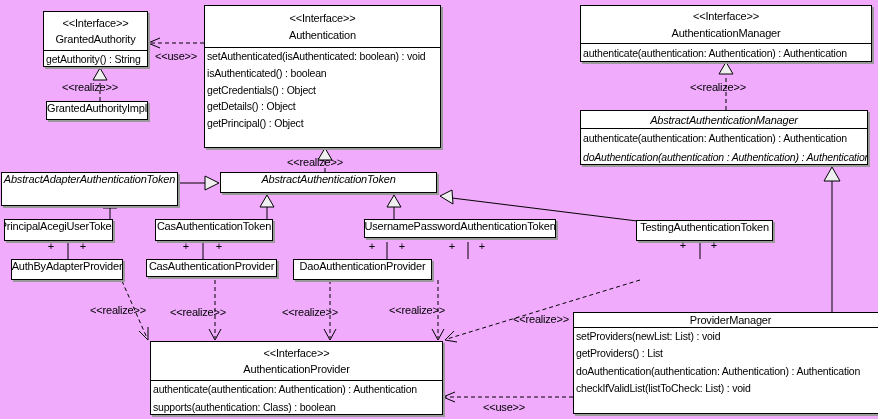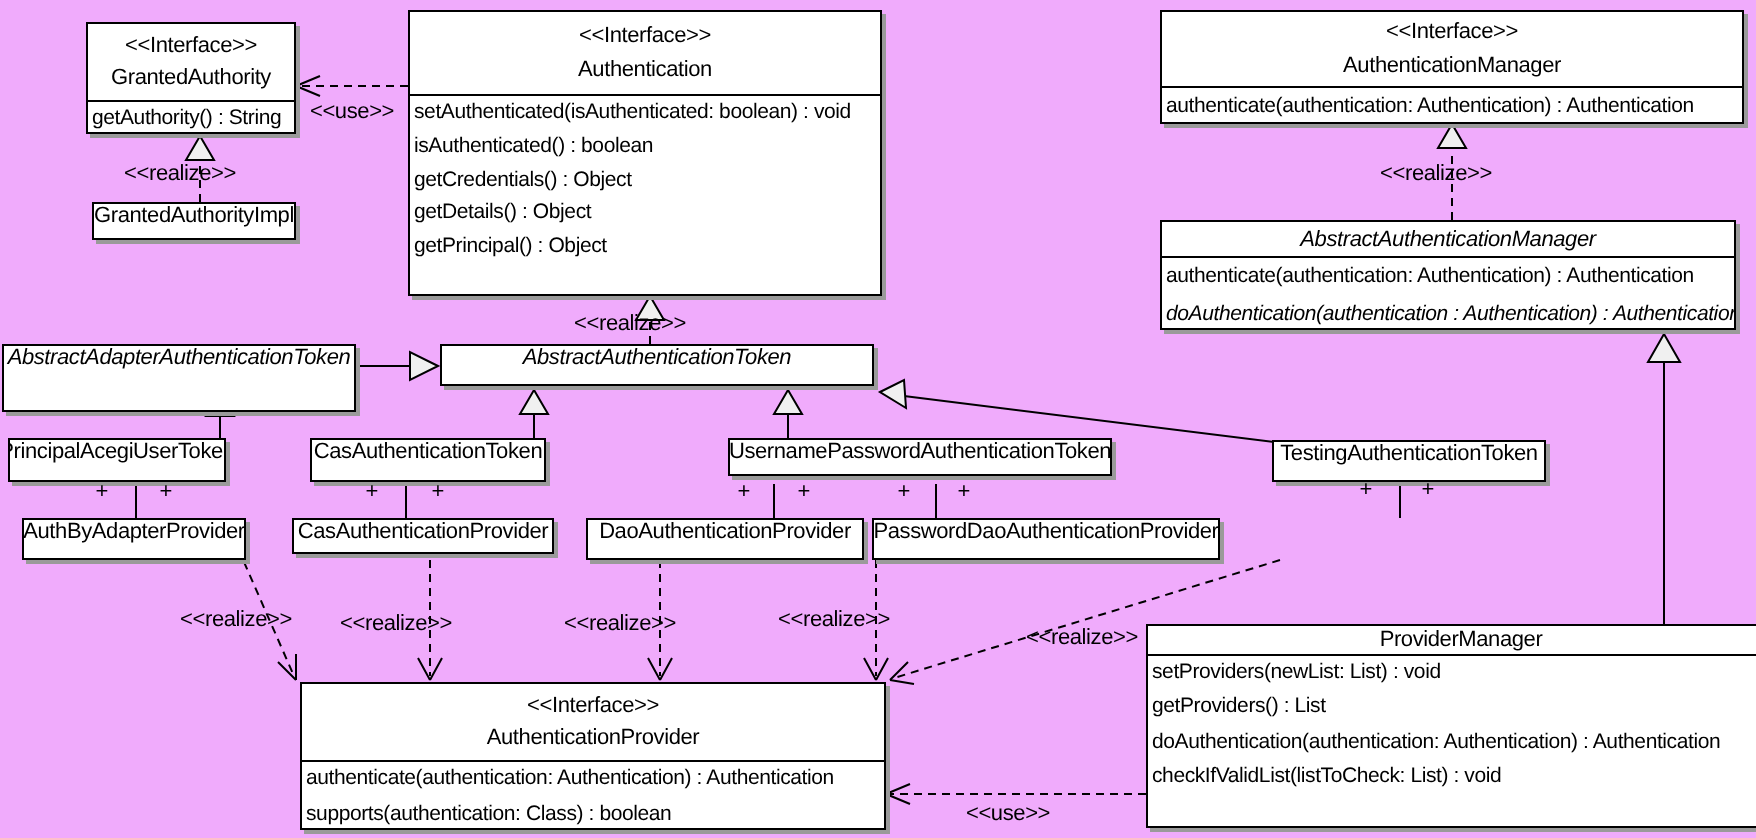--- a/index.html
+++ b/index.html
@@ -163,23 +163,20 @@
   </div>
 
   <div class="cls one" style="left:146px;top:259px;width:131px;height:18px">
     <span>CasAuthenticationProvider</span>
   </div>
 
   <div class="cls one" style="left:293px;top:259px;width:139px;height:21px">
     <span>DaoAuthenticationProvider</span>
   </div>
 
-  <div class="cls one" style="left:436px;top:259px;width:174px;height:21px">
-    <span>PasswordDaoAuthenticationProvider</span>
-  </div>
 
 
   <div class="cls" style="left:150px;top:341px;width:293px;height:74px">
     <div class="hd" style="height:39px">
       <div>&lt;&lt;Interface&gt;&gt;</div>
       <div>AuthenticationProvider</div>
     </div>
     <div class="m rC">authenticate(authentication: Authentication) : Authentication</div>
     <div class="m rC">supports(authentication: Class) : boolean</div>
   </div>

